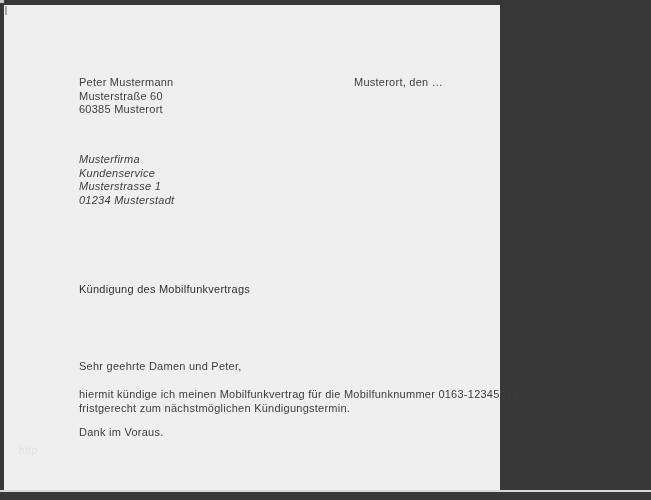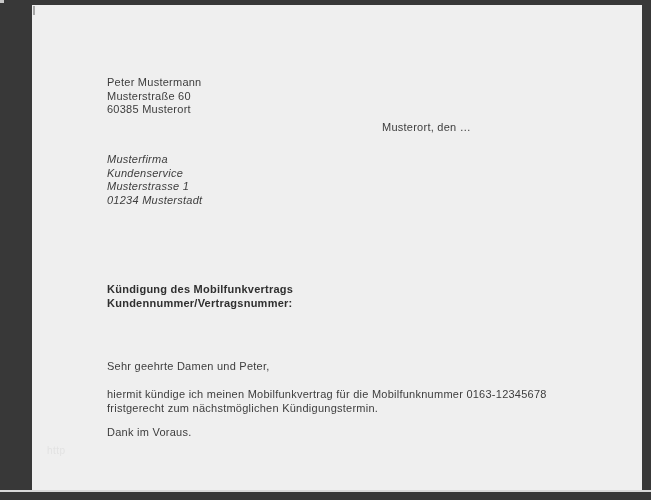--- a/index.html
+++ b/index.html
@@ -21,43 +21,43 @@
     background: #c9c9c9;
   }
   .bottom-light-line {
     position: absolute;
     left: 0; top: 490px;
     width: 651px; height: 2px;
     background: #d9d9d9;
   }
   .page {
     position: absolute;
-    left: 32px; top: 5px;
-    width: 610px; height: 485px;
+    left: 4px; top: 5px;
+    width: 496px; height: 485px;
     background: #efefef;
   }
   .scan-artifact {
     position: absolute;
     left: 1px; top: 1px;
     width: 2px; height: 9px;
     background: #6a6a6a;
     opacity: 0.55;
   }
   .txt {
     position: absolute;
     font-size: 11px;
     line-height: 13.6px;
     letter-spacing: 0.25px;
     color: #3d3d3d;
     white-space: nowrap;
   }
   .sender    { left: 75px;  top: 71px;  }
-  .date-line { left: 350px; top: 71px; margin-top: 45px;  }
+  .date-line { left: 350px; top: 71px;  }
   .recipient { left: 75px;  top: 148px; font-style: italic; }
-  .subject   { left: 75px;  top: 278px; font-weight: bold; color: #2f2f2f; }
+  .subject   { left: 75px;  top: 278px; font-weight: normal; color: #2f2f2f; }
   .salutation{ left: 75px;  top: 355px; }
   .para-1    { left: 75px;  top: 383px; }
   .para-2    { left: 75px;  top: 421px; }
   .closing   { left: 75px;  top: 459px; }
   .watermark {
     left: 15px; top: 439px;
     font-size: 10px;
     color: #e2e2e2;
     letter-spacing: 0.5px;
   }
@@ -84,21 +84,20 @@
 
   <div class="txt recipient">
     <div>Musterfirma</div>
     <div>Kundenservice</div>
     <div>Musterstrasse 1</div>
     <div>01234 Musterstadt</div>
   </div>
 
   <div class="txt subject">
     <div>Kündigung des Mobilfunkvertrags</div>
-    <div>Kundennummer/Vertragsnummer:</div>
   </div>
 
   <div class="txt salutation">Sehr geehrte Damen und Peter,</div>
 
   <div class="txt para-1">
     <div>hiermit kündige ich meinen Mobilfunkvertrag für die Mobilfunknummer 0163-12345678</div>
     <div>fristgerecht zum nächstmöglichen Kündigungstermin.</div>
   </div>
 
   <div class="txt para-2">

